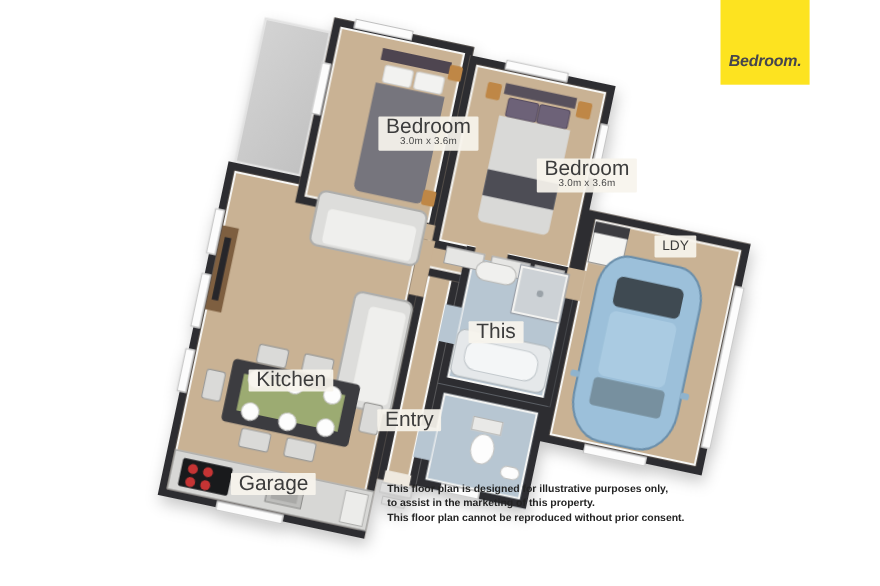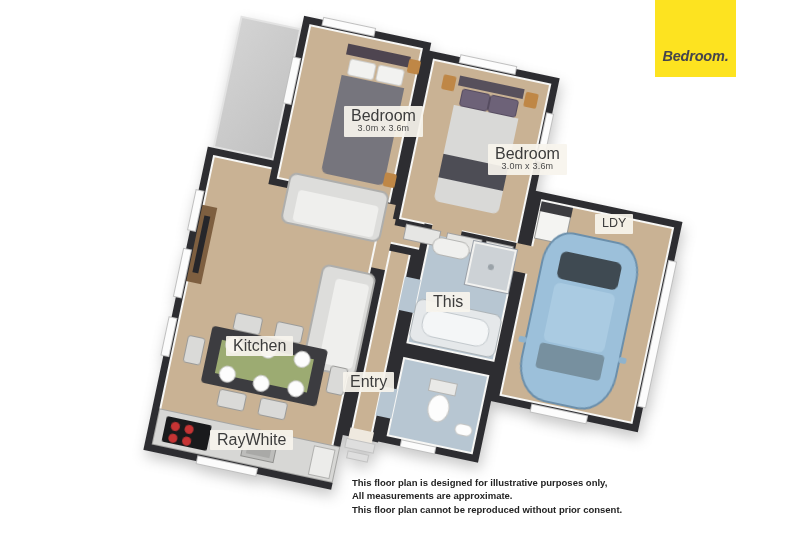--- a/index.html
+++ b/index.html
@@ -74,35 +74,35 @@
   .tub{left:266px;top:314px;width:88px;height:44px;background:#e5e8ea;border:1px solid #adb4b8;border-radius:8px;}
   .tub-in{left:276px;top:322px;width:68px;height:28px;background:#f4f6f7;border:1px solid #c3c9cd;border-radius:12px;}
   .cistern{left:296px;top:390px;width:28px;height:13px;background:#e9e9e7;border:1px solid #b5b5b3;}
   .bowl{left:299px;top:404px;width:22px;height:28px;background:#fdfdfd;border:1px solid #c5c5c3;border-radius:50%;}
   .wc-basin{left:330px;top:428px;width:18px;height:12px;background:#fdfdfd;border:1px solid #c5c5c3;border-radius:6px;}
 
   
   .labels{position:absolute;inset:0;z-index:50;}
   .rlabel{position:absolute;background:rgba(247,244,237,.93);color:#3c3c3c;text-align:center;
           padding:2px 7px 3px;border-radius:1px;white-space:nowrap;}
-  .rlabel .nm{font-size:16px;line-height:15px;}
+  .rlabel .nm{font-size:19px;line-height:15px;}
   .rlabel .dm{font-size:9px;line-height:11px;color:#4a4a4a;letter-spacing:.2px;}
   .lb-bed1{left:344px;top:106px;}
   .lb-bed2{left:488px;top:144px;}
   .lb-living{left:249px;top:232px;}
   .lb-dining{left:226px;top:336px;}
   .lb-kitchen{left:210px;top:430px;}
   .lb-entry{left:343px;top:372px;}
   .lb-bath{left:426px;top:292px;}
   .lb-garage{left:588px;top:247px;}
   .lb-ldy{left:595px;top:214px;}
   .lb-ldy .nm{font-size:12.5px;}
 
   
-  .disclaimer{position:absolute;left:352px;top:476px;font-size:9.5px;font-weight:bold;
+  .disclaimer{position:absolute;left:352px;top:438px;font-size:9.5px;font-weight:bold;
               color:#232323;line-height:1.42;}
   .disclaimer div{white-space:nowrap;}
 </style>
 </head>
 <body>
 
 <div class="plan">
   <div class="deck"></div>
 
   <div class="room r-living"></div>
@@ -213,34 +213,34 @@
     <div class="dm">3.0m x 3.6m</div>
   </div>
   <div class="rlabel lb-bed2">
     <div class="nm">Bedroom</div>
     <div class="dm">3.0m x 3.6m</div>
   </div>
   <div class="rlabel lb-dining">
     <div class="nm">Kitchen</div>
   </div>
   <div class="rlabel lb-kitchen">
-    <div class="nm">RayWhite</div>
+    <div class="nm">Garage</div>
   </div>
   <div class="rlabel lb-entry">
     <div class="nm">Entry</div>
   </div>
   <div class="rlabel lb-bath">
     <div class="nm">This</div>
   </div>
   <div class="rlabel lb-ldy">
     <div class="nm">LDY</div>
   </div>
 </div>
 
 <div class="logo">
   <div class="logo-text">Bedroom.</div>
 </div>
 
 <div class="disclaimer">
   <div>This floor plan is designed for illustrative purposes only,</div>
-  <div>All measurements are approximate.</div>
+  <div>to assist in the marketing of this property.</div>
   <div>This floor plan cannot be reproduced without prior consent.</div>
 </div>
 
 </body></html>

